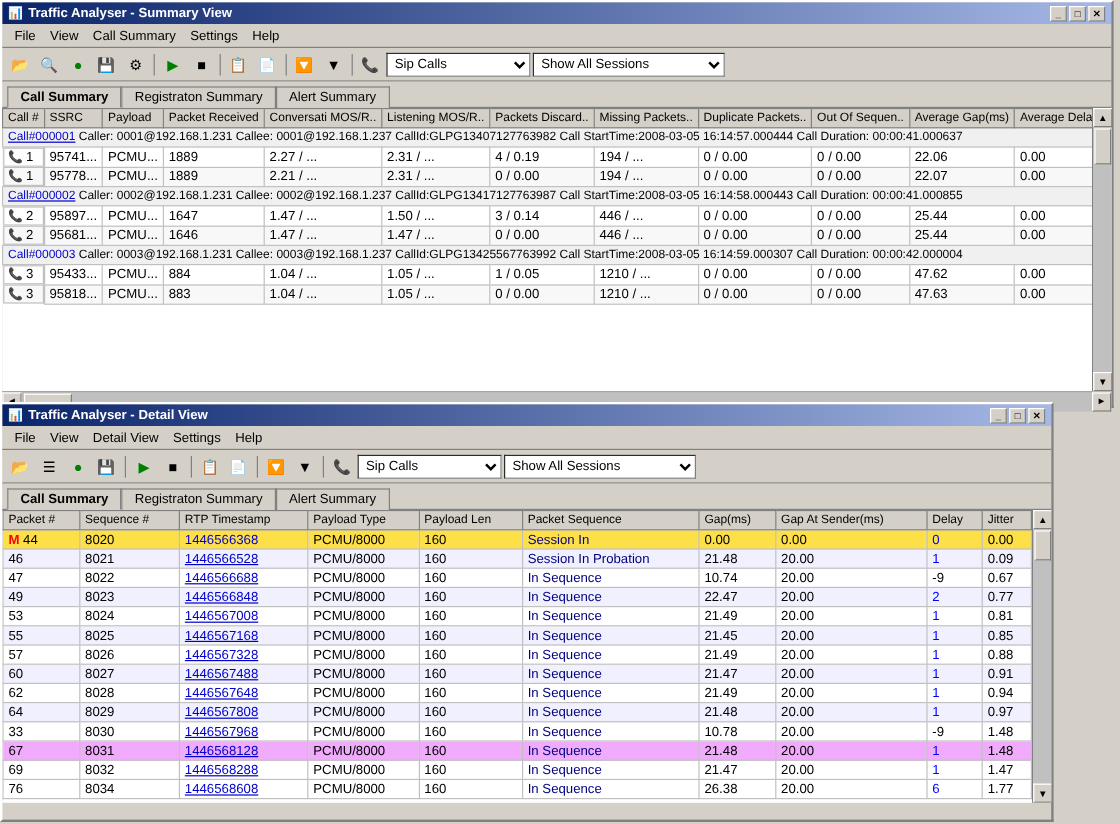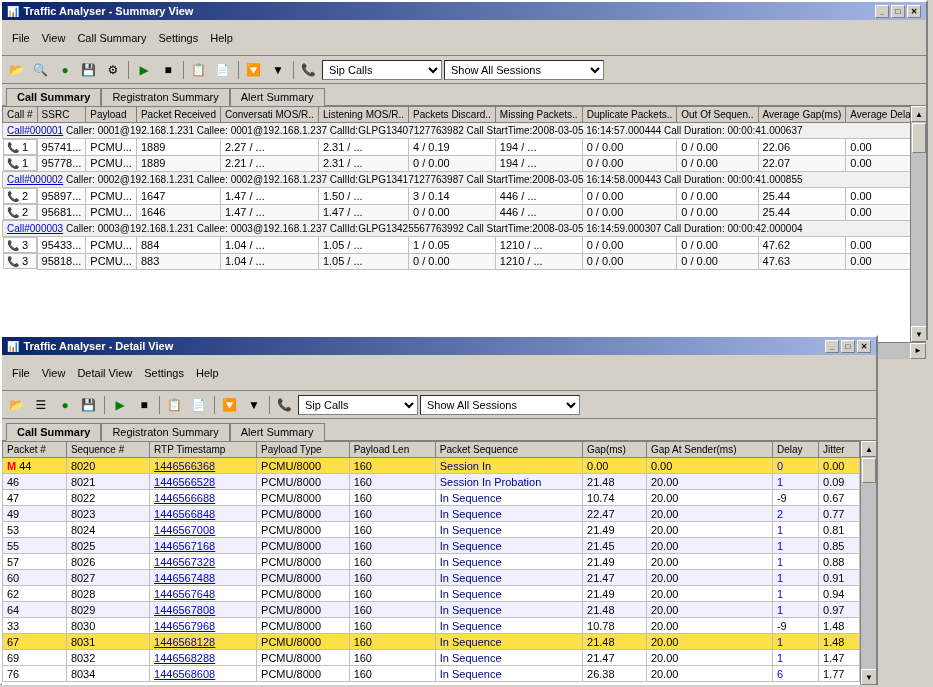--- a/index.html
+++ b/index.html
@@ -62,21 +62,21 @@
       cursor: pointer;
       color: black;
     }
 
     
     .menubar {
       display: flex;
       background: #d4d0c8;
       padding: 2px 4px;
       gap: 0;
-      height: 36px;
+      height: 20px;
       align-items: center;
       border-bottom: 1px solid #808080;
     }
 
     .menu-item {
       padding: 2px 6px;
       cursor: pointer;
       font-size: 11px;
     }
 
@@ -334,21 +334,21 @@
               <td>1.47 / ...</td>
               <td>0 / 0.00</td>
               <td>446 / ...</td>
               <td>0 / 0.00</td>
               <td>0 / 0.00</td>
               <td>25.44</td>
               <td>0.00</td>
               <td>2.00</td>
             </tr>
             <tr style="background: rgb(240, 240, 240);">
-              <td colspan="17" style="font-size: 10px; color: rgb(0, 0, 0);"><span style="color:#0000cc; text-decoration:underline; cursor:pointer;">Call#000003</span> Caller: 0003@192.168.1.231 Callee: 0003@192.168.1.237 CallId:GLPG13425567763992 Call StartTime:2008-03-05 16:14:59.000307 Call Duration: 00:00:42.000004</td>
+              <td colspan="17" style="font-size: 10px; color: rgb(0, 0, 0);"><span style="color:#0000cc; cursor:pointer;">Call#000003</span> Caller: 0003@192.168.1.231 Callee: 0003@192.168.1.237 CallId:GLPG13425567763992 Call StartTime:2008-03-05 16:14:59.000307 Call Duration: 00:00:42.000004</td>
             </tr>
             <tr style="background: white;">
               <td style="display: flex; align-items: center; gap: 2px;">
                 <span style="color:#808080; font-size:10px;">📞</span>
                 <span>3</span>
               </td>
               <td>95433...</td>
               <td>PCMU...</td>
               <td>884</td>
               <td>1.04 / ...</td>
@@ -466,21 +466,21 @@
             <th>Gap(ms)</th>
             <th>Gap At Sender(ms)</th>
             <th>Delay</th>
             <th>Jitter</th>
           </tr>
         </thead>
         <tbody id="detail-tbody">
         <tr style="background: #fde047;">
               <td><span style="color:red;font-weight:bold;">M</span> 44</td>
               <td>8020</td>
-              <td><span style="color:#0000cc;text-decoration:underline;cursor:pointer;">1446566368</span></td>
+              <td><span style="color:#0000cc;cursor:pointer;">1446566368</span></td>
               <td>PCMU/8000</td>
               <td>160</td>
               <td style="color: rgb(0, 0, 128);">Session In</td>
               <td>0.00</td>
               <td>0.00</td>
               <td style="color: blue;">0</td>
               <td>0.00</td>
             </tr>
             <tr style="background: rgb(240, 240, 255);">
               <td>46</td>
@@ -595,21 +595,21 @@
               <td>8030</td>
               <td><span style="color:#0000cc;text-decoration:underline;cursor:pointer;">1446567968</span></td>
               <td>PCMU/8000</td>
               <td>160</td>
               <td style="color: rgb(0, 0, 128);">In Sequence</td>
               <td>10.78</td>
               <td>20.00</td>
               <td style="color: black;">-9</td>
               <td>1.48</td>
             </tr>
-            <tr style="background: #fde047;">
+            <tr style="background: #f0abfc;">
               <td>67</td>
               <td>8031</td>
               <td><span style="color:#0000cc;text-decoration:underline;cursor:pointer;">1446568128</span></td>
               <td>PCMU/8000</td>
               <td>160</td>
               <td style="color: rgb(0, 0, 128);">In Sequence</td>
               <td>21.48</td>
               <td>20.00</td>
               <td style="color: blue;">1</td>
               <td>1.48</td>

